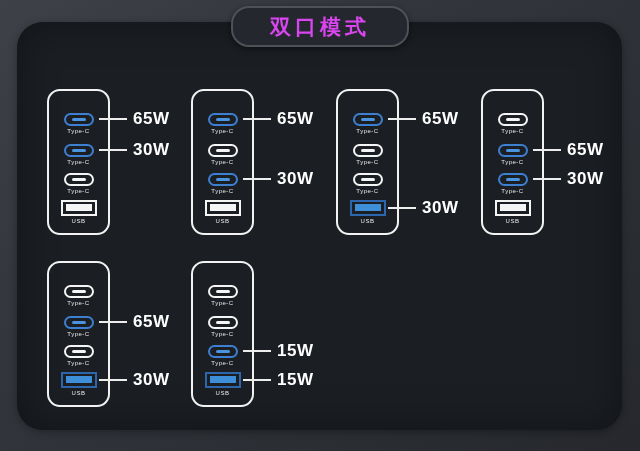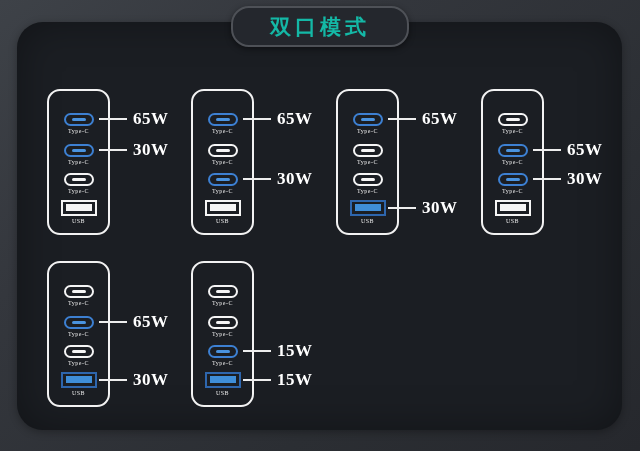--- a/index.html
+++ b/index.html
@@ -14,23 +14,23 @@
     background:#1b1e23;border-radius:26px;
     box-shadow:inset 0 0 40px rgba(0,0,0,.35), 0 2px 8px rgba(0,0,0,.3);
   }
   .title-pill{
     position:absolute;left:231px;top:6px;width:178px;height:41px;
     background:#24272d;border:2px solid #4e5157;border-radius:18px;
     box-sizing:border-box;display:flex;align-items:center;justify-content:center;
     z-index:5;box-shadow:0 2px 6px rgba(0,0,0,.45);
   }
   .title-pill span{
-    color:#14b8a6;font-size:21px;font-weight:bold;letter-spacing:4px;
-  }
-  .charger{position:absolute;width:160px;height:150px;z-index:2;font-family:Liberation Serif, serif;}
+    color:#d946ef;font-size:21px;font-weight:bold;letter-spacing:4px;
+  }
+  .charger{position:absolute;width:160px;height:150px;z-index:2;}
   .charger-body{
     position:absolute;left:0;top:0;width:63px;height:146px;
     border:2px solid #f2f2f2;border-radius:13px;box-sizing:border-box;
   }
   .port{position:absolute;box-sizing:border-box;}
   .port-typec{
     width:30px;height:13px;border-radius:7px;border:2px solid #f5f5f5;
     display:flex;align-items:center;justify-content:center;
   }
   .port-typec .bar{width:14px;height:3px;border-radius:2px;background:#f5f5f5;}

